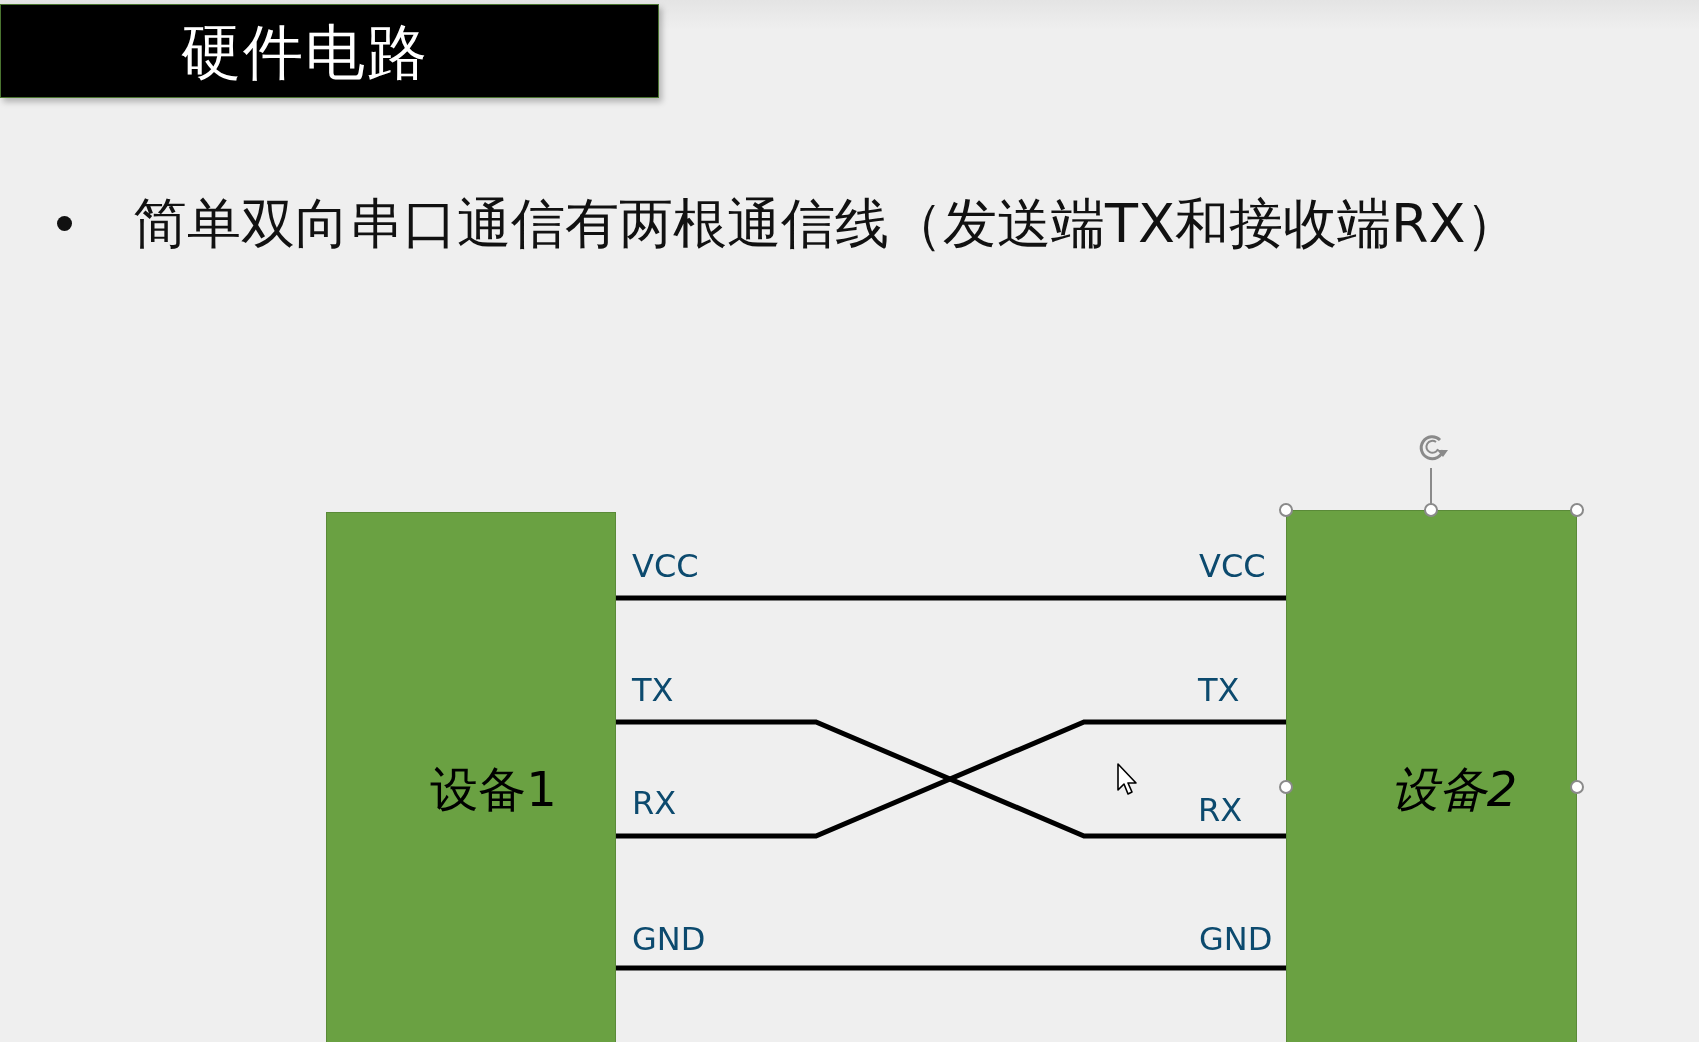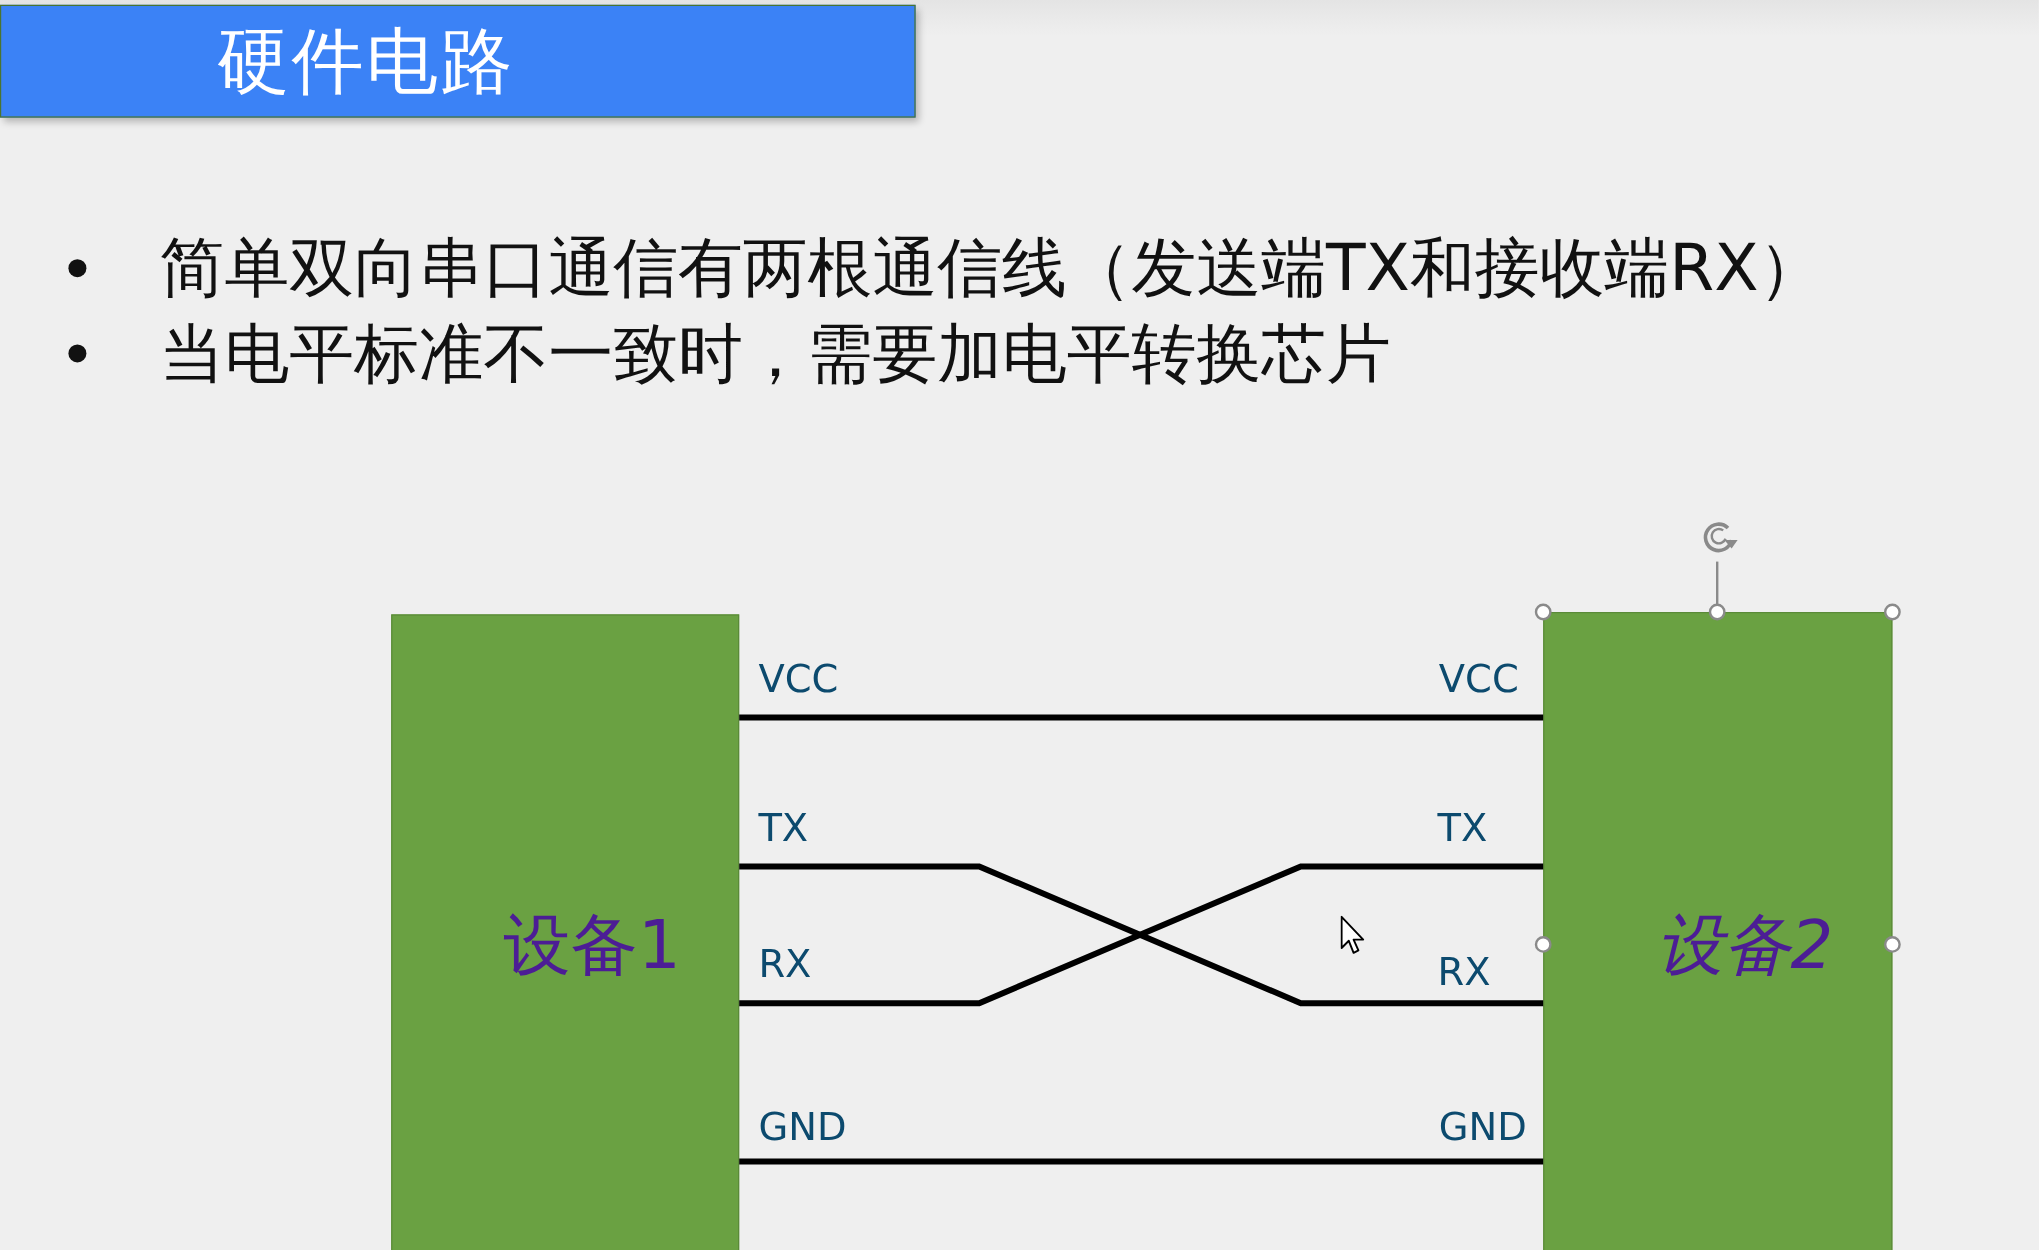--- a/index.html
+++ b/index.html
@@ -6,22 +6,22 @@
   body {
     width:1699px; height:1042px; overflow:hidden; position:relative;
     background:#efefef;
     font-family:"DejaVu Sans", "Liberation Sans", sans-serif;
   }
   .top-shade {
     position:absolute; left:0; top:0; width:1699px; height:30px;
     background:linear-gradient(#e4e4e4, #efefef);
   }
   .title-bar {
-    position:absolute; left:0; top:4px; width:763px; height:94px;
-    background:#3b82f6;
+    position:absolute; left:0; top:4px; width:659px; height:94px;
+    background:#000000;
     box-shadow:3px 4px 6px rgba(0,0,0,0.25);
     border:1px solid #4a7430;
     box-sizing:border-box;
   }
   .title-text {
     position:absolute; left:180px; top:14px;
     font-size:60px; line-height:66px; color:#ffffff; letter-spacing:2px;
   }
   .bullets {
     position:absolute; left:0; top:188px; margin:0; padding:0; list-style:none;
@@ -33,21 +33,21 @@
   .bullet-dot {
     position:absolute; left:57px; top:28px; width:15px; height:15px;
     border-radius:50%; background:#111;
   }
   .device {
     position:absolute; background:#6aa142; border:1px solid #5a8a38;
     box-sizing:border-box;
   }
   .device-label {
     position:absolute; left:0; right:0; text-align:center;
-    color:#4c1d95; font-size:56px; line-height:56px;margin-left:45px;
+    color:#000000; font-size:48px; line-height:56px;margin-left:45px;
   }
   .pin-label {
     position:absolute; font-size:32px; line-height:36px; color:#0c4a6e;
   }
   svg.wires { position:absolute; left:0; top:0; }
   .handle {
     position:absolute; width:14px; height:14px; border-radius:50%;
     background:#fff; border:2px solid #8a8a8a; box-sizing:border-box;
     cursor:pointer;
   }
@@ -63,24 +63,20 @@
 <div class="top-shade"></div>
 
 <div class="title-bar">
   <div class="title-text">硬件电路</div>
 </div>
 
 <ul class="bullets">
   <li class="bullet-item">
     <span class="bullet-dot"></span>
     <span>简单双向串口通信有两根通信线（发送端TX和接收端RX）</span>
-  </li>
-  <li class="bullet-item">
-    <span class="bullet-dot"></span>
-    <span>当电平标准不一致时，需要加电平转换芯片</span>
   </li>
 </ul>
 
 <div class="device" style="left:326px; top:512px; width:290px; height:540px;">
   <div class="device-label" style="top:248px;">设备1</div>
 </div>
 
 <div class="device" style="left:1286px; top:510px; width:291px; height:542px;">
   <div class="device-label" style="top:250px;font-style:italic;">设备2</div>
 </div>

